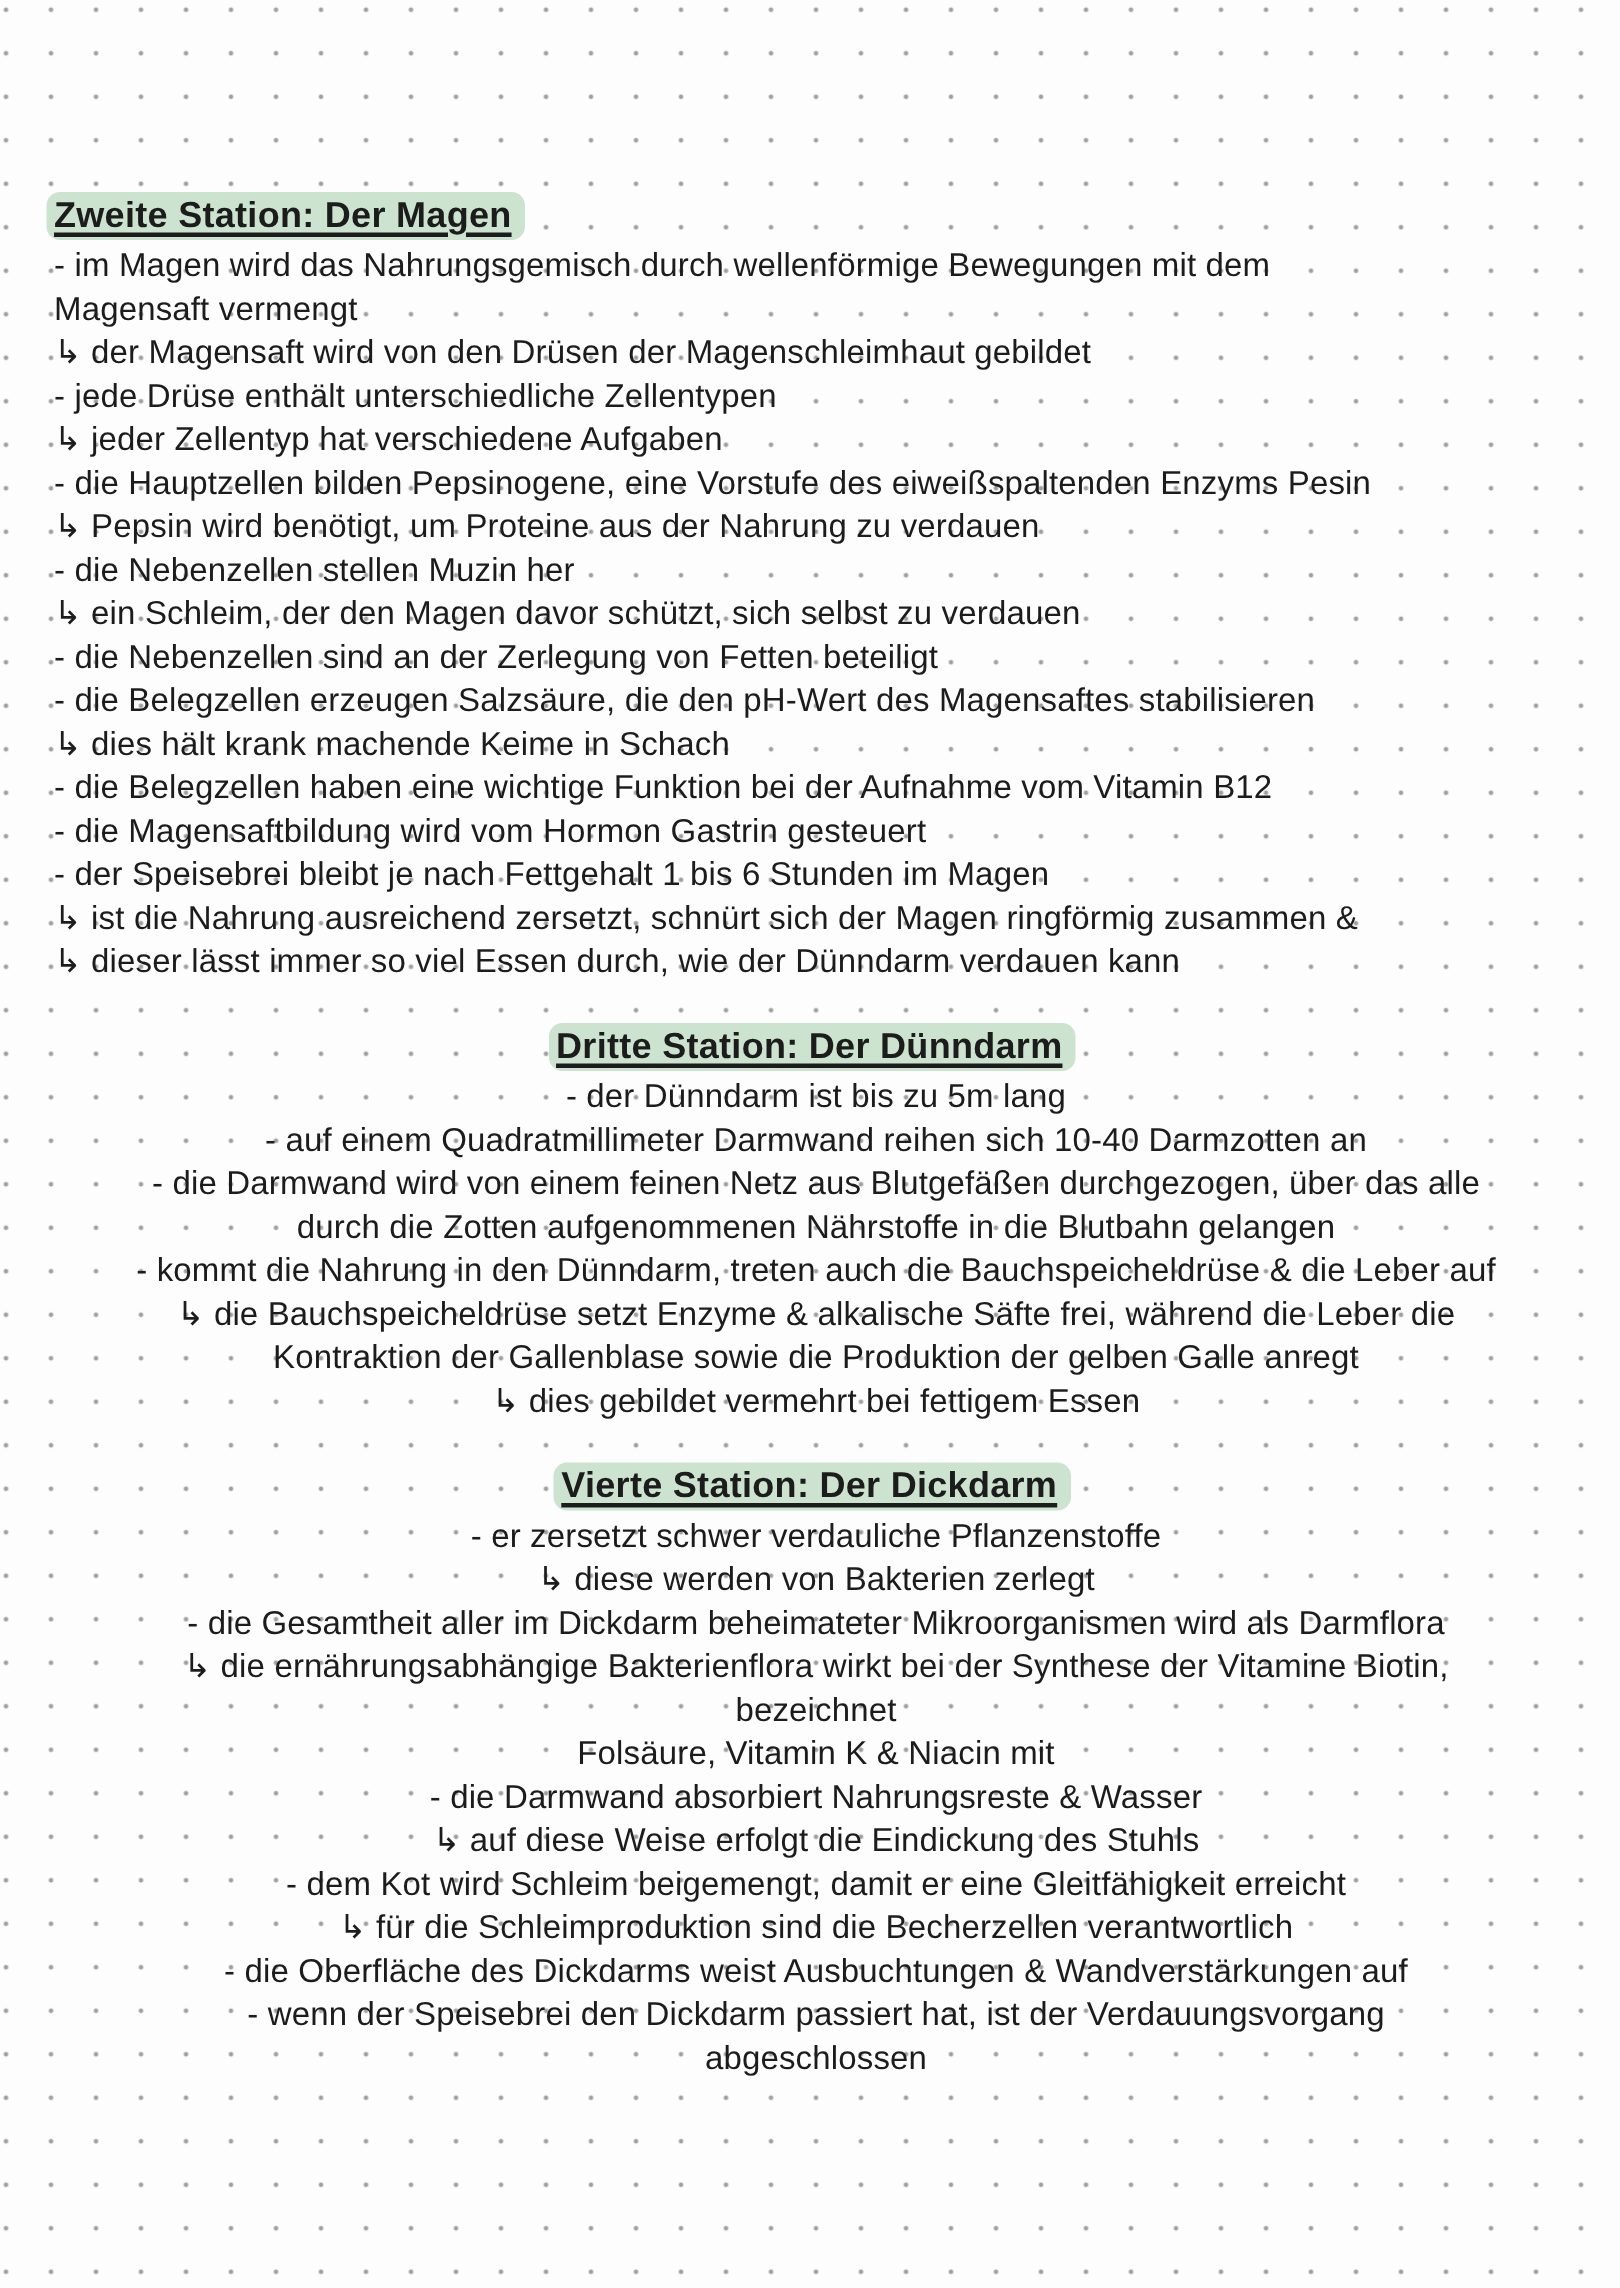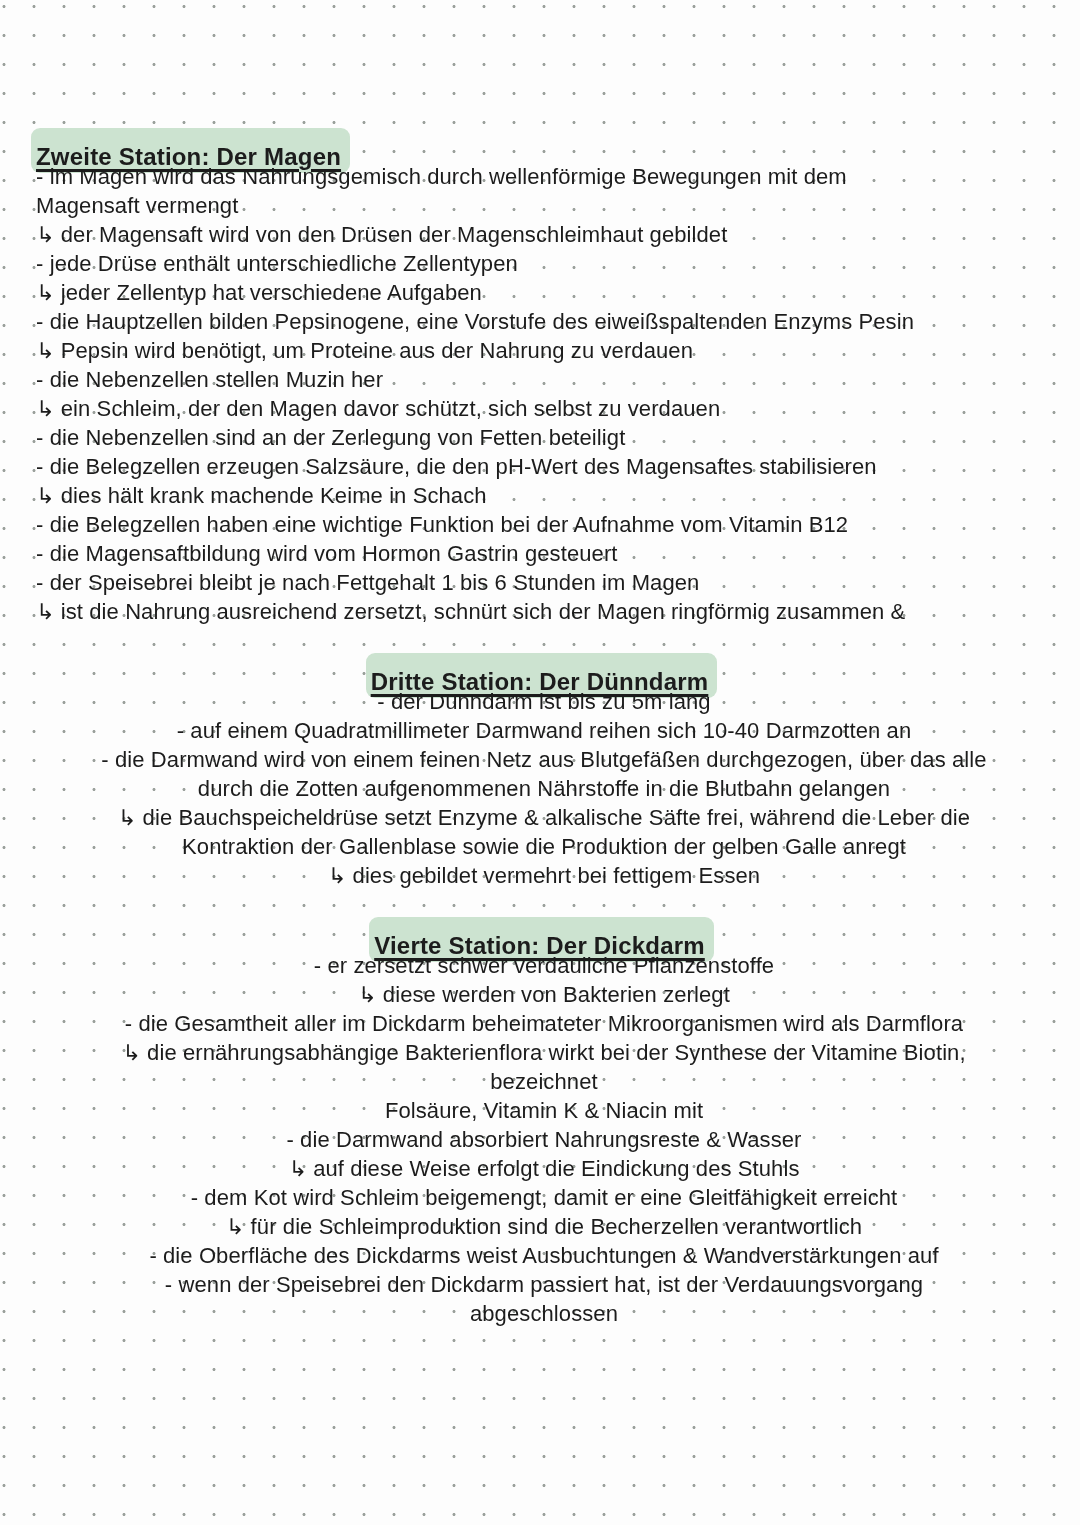--- a/index.html
+++ b/index.html
@@ -34,21 +34,21 @@
     line-height: 29px;
   }
   .heading {
     display: inline-block;
     font-size: 24px;
     font-weight: bold;
     line-height: 28px;
     letter-spacing: 0.2px;
     background: var(--hl);
     border-radius: 9px;
-    padding: 15px 9px 2px 5px;
+    padding: 2px 9px 2px 5px;
     margin-left: -5px;
     text-decoration: underline;
     text-decoration-thickness: 2.5px;
     text-underline-offset: 4px;
   }
   .line {
     font-size: 22px;
     line-height: 29px;
     letter-spacing: 0.1px;
     white-space: pre;
@@ -72,32 +72,34 @@
         <div class="line">↳ Pepsin wird benötigt, um Proteine aus der Nahrung zu verdauen</div>
         <div class="line">- die Nebenzellen stellen Muzin her</div>
         <div class="line">↳ ein Schleim, der den Magen davor schützt, sich selbst zu verdauen</div>
         <div class="line">- die Nebenzellen sind an der Zerlegung von Fetten beteiligt</div>
         <div class="line">- die Belegzellen erzeugen Salzsäure, die den pH-Wert des Magensaftes stabilisieren</div>
         <div class="line">↳ dies hält krank machende Keime in Schach</div>
         <div class="line">- die Belegzellen haben eine wichtige Funktion bei der Aufnahme vom Vitamin B12</div>
         <div class="line">- die Magensaftbildung wird vom Hormon Gastrin gesteuert</div>
         <div class="line">- der Speisebrei bleibt je nach Fettgehalt 1 bis 6 Stunden im Magen</div>
         <div class="line">↳ ist die Nahrung ausreichend zersetzt, schnürt sich der Magen ringförmig zusammen &amp;</div>
+        <div class="line">↳ dieser lässt immer so viel Essen durch, wie der Dünndarm verdauen kann</div>
       </div>
   </section>
 
   <section class="note-section">
     <div class="heading-row">
       <span class="heading">Dritte Station: Der Dünndarm</span>
     </div>
     <div class="lines">
         <div class="line">- der Dünndarm ist bis zu 5m lang</div>
         <div class="line">- auf einem Quadratmillimeter Darmwand reihen sich 10-40 Darmzotten an</div>
         <div class="line">- die Darmwand wird von einem feinen Netz aus Blutgefäßen durchgezogen, über das alle</div>
         <div class="line">durch die Zotten aufgenommenen Nährstoffe in die Blutbahn gelangen</div>
+        <div class="line">- kommt die Nahrung in den Dünndarm, treten auch die Bauchspeicheldrüse &amp; die Leber auf</div>
         <div class="line">↳ die Bauchspeicheldrüse setzt Enzyme &amp; alkalische Säfte frei, während die Leber die</div>
         <div class="line">Kontraktion der Gallenblase sowie die Produktion der gelben Galle anregt</div>
         <div class="line">↳ dies gebildet vermehrt bei fettigem Essen</div>
       </div>
   </section>
 
   <section class="note-section">
     <div class="heading-row">
       <span class="heading">Vierte Station: Der Dickdarm</span>
     </div>

